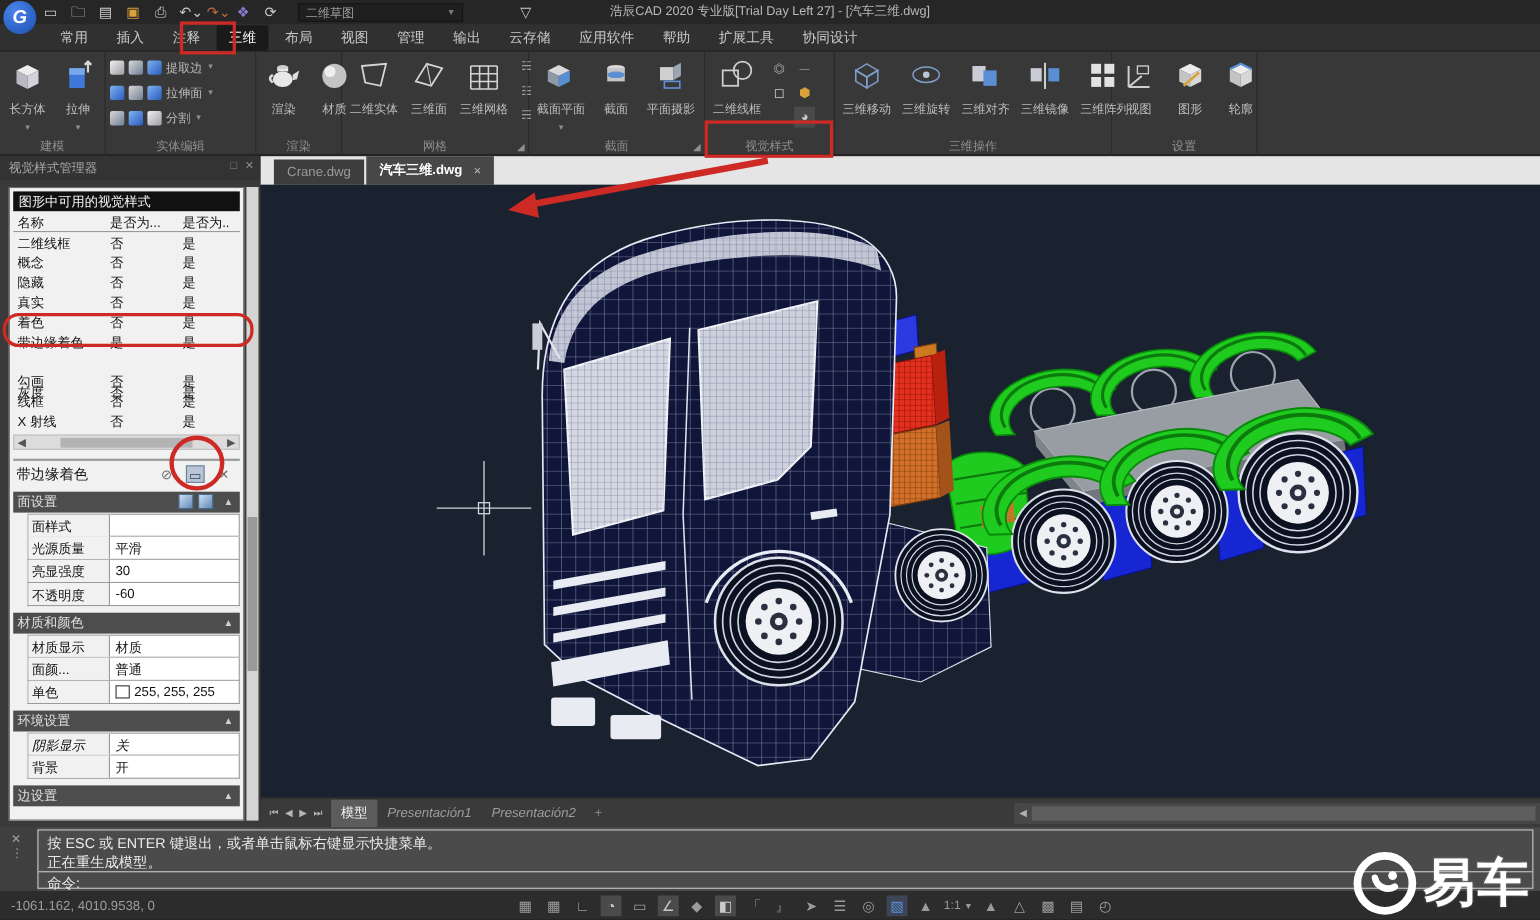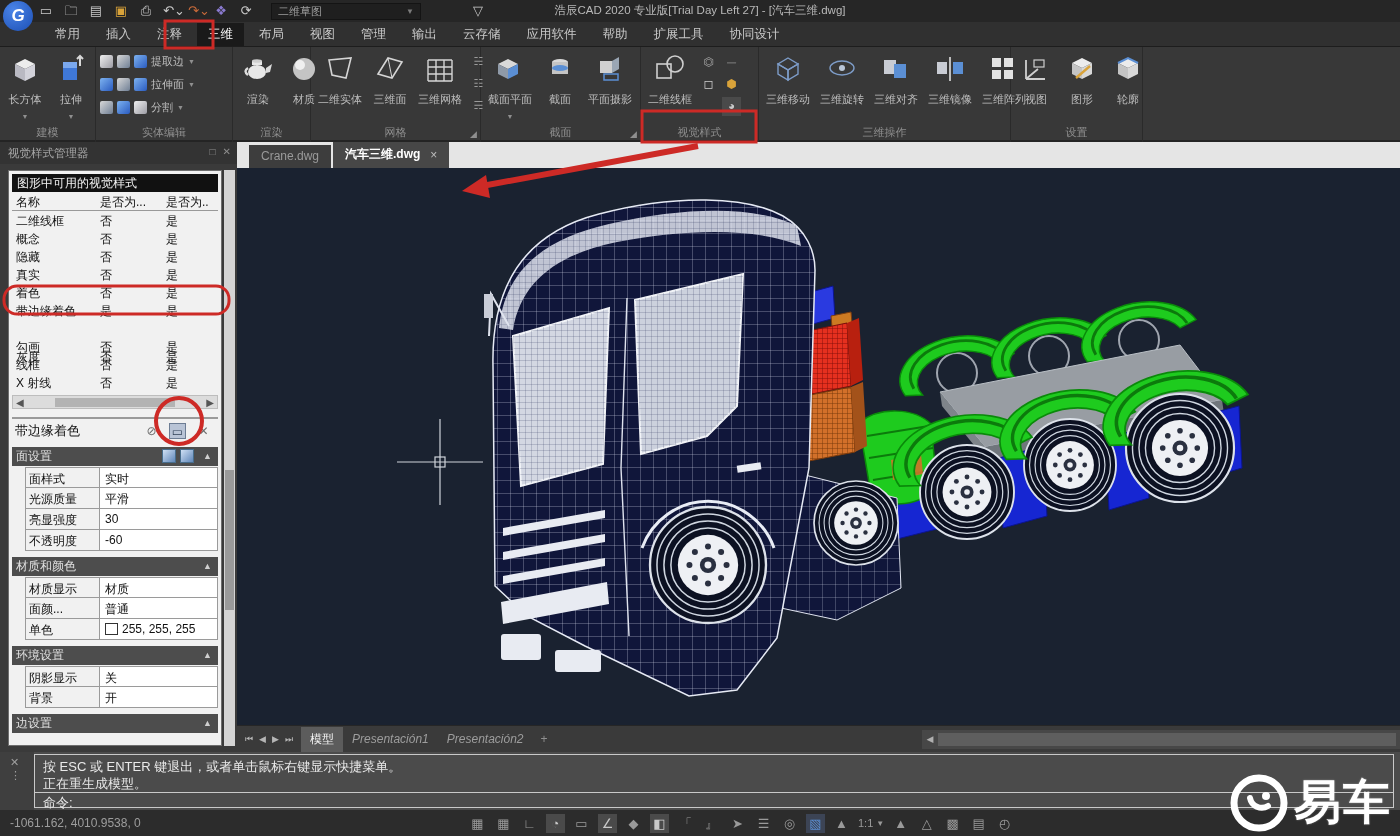--- a/index.html
+++ b/index.html
@@ -471,21 +471,21 @@
       </div>
 
       <div class="sect" style="top:276px;">
         <span>面设置</span>
         <span class="sicons">
             <span class="sic"></span>
             <span class="sic"></span>
           </span>
         <span class="arr">▲</span>
       </div>
-      <div class="prow first" style="top:296px;">
+      <div class="prow first" style="top:296px;flex-direction:column;">
         <span class="plbl">面样式</span>
           <span class="pval">实时</span>
       </div>
       <div class="prow" style="top:317px;">
         <span class="plbl">光源质量</span>
           <span class="pval">平滑</span>
       </div>
       <div class="prow" style="top:338px;">
         <span class="plbl">亮显强度</span>
           <span class="pval">30</span>
@@ -512,21 +512,21 @@
         <span class="pval">
             <span class="swatch"></span>
             <span>255, 255, 255</span>
           </span>
       </div>
 
       <div class="sect" style="top:475px;">
         <span>环境设置</span>
         <span class="arr">▲</span>
       </div>
-      <div class="prow first" style="top:495px;">
+      <div class="prow first" style="top:495px;font-style:italic;">
         <span class="plbl">阴影显示</span>
           <span class="pval">关</span>
       </div>
       <div class="prow" style="top:516px;">
         <span class="plbl">背景</span>
           <span class="pval">开</span>
       </div>
 
       <div class="sect" style="top:543px;">
         <span>边设置</span>

